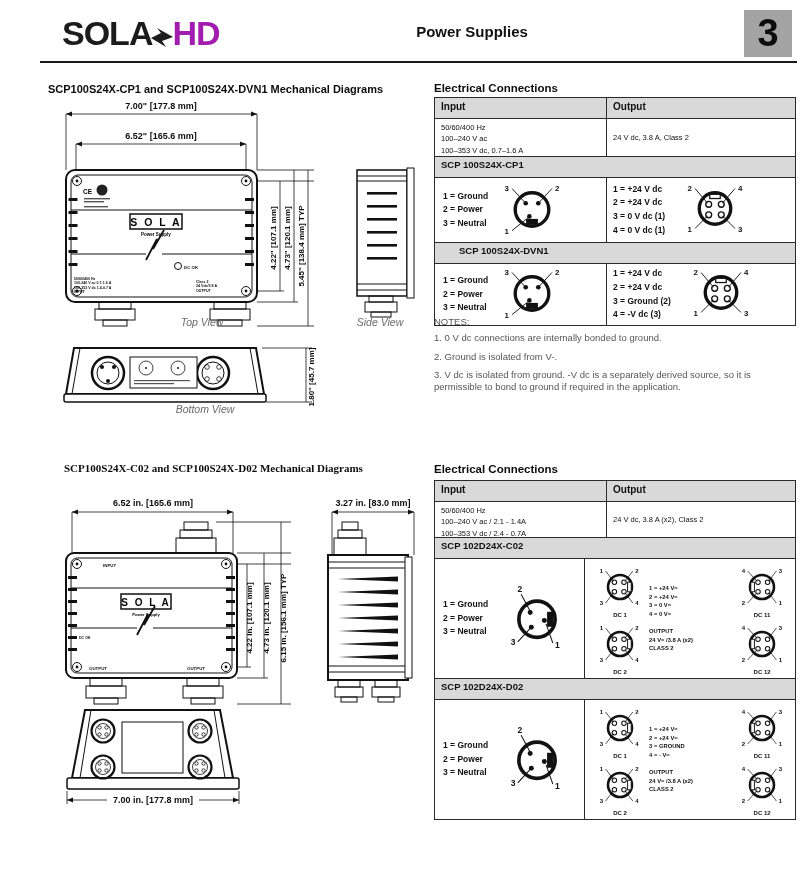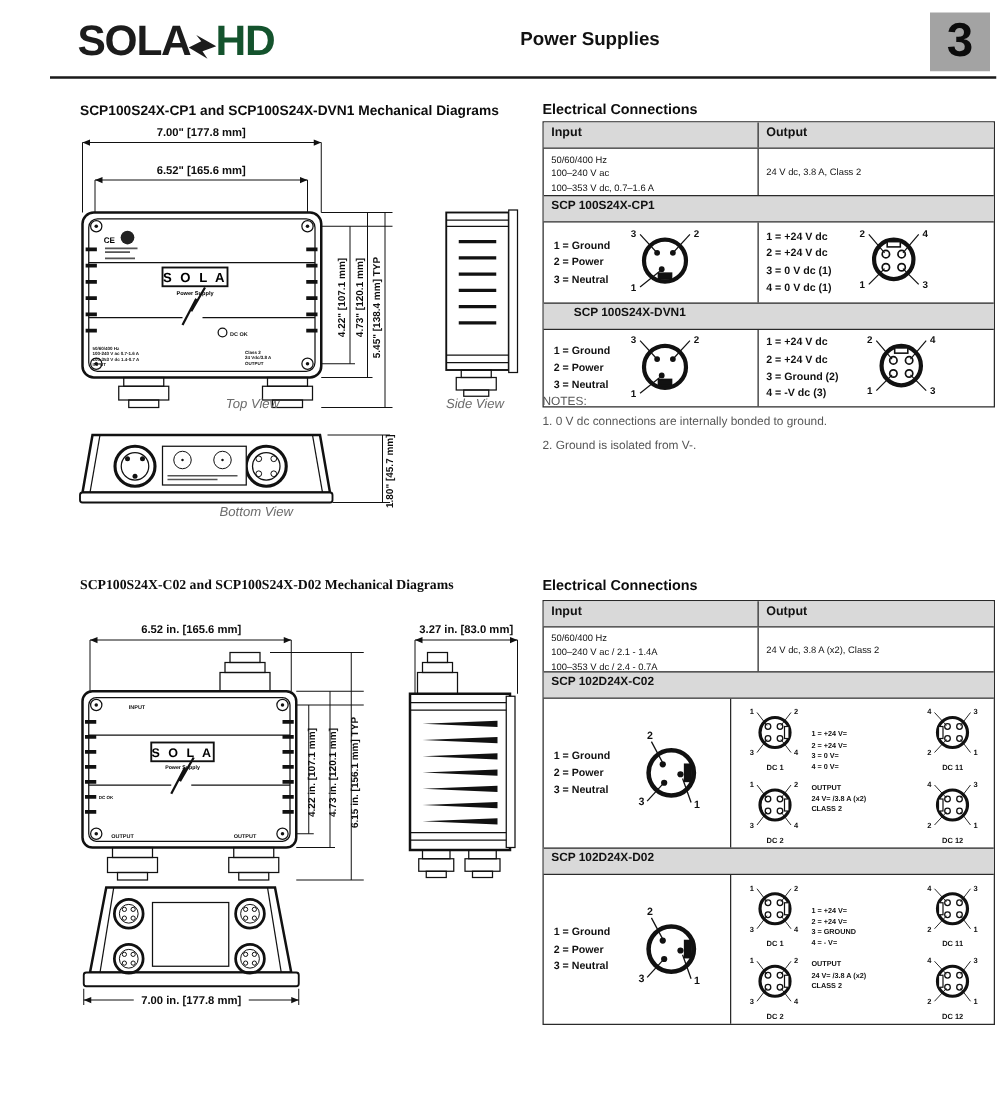--- a/index.html
+++ b/index.html
@@ -2,21 +2,21 @@
 <html><head>
 <meta charset="utf-8">
 <style>
   html,body{margin:0;padding:0;background:#e8e8e8;}
   .page{position:relative;width:804px;height:893px;background:#ffffff;overflow:hidden;
         font-family:"Liberation Sans",sans-serif;color:#111;}
   .abs{position:absolute;}
   
   .logo{left:62px;top:14px;display:flex;align-items:center;font-weight:bold;font-size:34px;letter-spacing:-1px;text-align:center;}
   .logo .sola{color:#1c1c1c;}
-  .logo .hd{color:#14532d;}
+  .logo .hd{color:#a21caf;}
   .logo svg{margin:6px -2px 0 -2px;}
   .hdr-title{left:402px;top:23px;width:140px;text-align:center;font-weight:bold;font-size:15px;}
   .pagenum{left:744px;top:10px;width:48px;height:47px;background:#a3a3a3;display:flex;align-items:center;justify-content:center;
            font-weight:bold;font-size:38px;color:#0d0d0d;}
   .hdr-rule{left:40px;top:61px;width:757px;height:2px;background:#1a1a1a;}
   
   .h-mech{font-weight:bold;font-size:11px;color:#0d0d0d;}
   .h-elec{font-weight:bold;font-size:11.5px;color:#0d0d0d;}
   
   .etable{position:absolute;border:1.5px solid #2a2a2a;background:#fff;box-sizing:border-box;}
@@ -63,21 +63,21 @@
     <span class="sola">SOLA</span>
     <svg width="24" height="26" viewBox="0 0 24 26">
       <polygon points="1,14 11,9 7,4 23,13 12,17 16,23 1,14" fill="#1c1c1c"></polygon>
     </svg>
     <span class="hd">HD</span>
   </div>
   <div class="abs hdr-title">Power Supplies</div>
   <div class="abs pagenum">3</div>
   <div class="abs hdr-rule"></div>
 
-  <div class="abs h-mech" style="left:64px;top:83px;width:380px;">SCP100S24X-CP1 and SCP100S24X-DVN1 Mechanical Diagrams</div>
+  <div class="abs h-mech" style="left:48px;top:83px;width:380px;">SCP100S24X-CP1 and SCP100S24X-DVN1 Mechanical Diagrams</div>
 
   <svg class="abs" style="left:58px;top:96px;" width="372" height="344" viewBox="0 0 372 344">
 
     <line class="ln thin" x1="8" y1="18" x2="199" y2="18"></line>
     <polygon points="8,18 14,15.5 14,20.5" fill="#111"></polygon>
       <polygon points="199,18 193,15.5 193,20.5" fill="#111"></polygon>
     <line class="ln thin" x1="8" y1="18" x2="8" y2="74"></line>
       <line class="ln thin" x1="199" y1="18" x2="199" y2="74"></line>
     <text class="dimt" x="103" y="13" text-anchor="middle">7.00" [177.8 mm]</text>
     <line class="ln thin" x1="18" y1="48" x2="188" y2="48"></line>
@@ -330,20 +330,21 @@
               <text x="58" y="52" text-anchor="start" font-size="7.5" font-weight="bold" font-family="Liberation Sans, sans-serif" fill="#111">3</text>
             </svg></div>
       </div>
     </div>
   </div>
 
   <div class="abs notes" style="left:434px;top:316px;width:360px;">
     <div class="nh">NOTES:</div>
     <div class="ni">1. 0 V dc connections are internally bonded to ground.</div>
     <div class="ni">2. Ground is isolated from V-.</div>
+    <div class="ni">3. V dc is isolated from ground. -V dc is a separately derived source, so it is permissible to bond to ground if required in the application.</div>
   </div>
 
   <div class="abs h-mech" style="left:64px;top:462px;width:380px;font-family:Liberation Serif, serif;">SCP100S24X-C02 and SCP100S24X-D02 Mechanical Diagrams</div>
 
   <svg class="abs" style="left:55px;top:478px;" width="375" height="345" viewBox="0 0 375 345">
 
     <line class="ln thin" x1="17" y1="34" x2="178" y2="34"></line>
     <polygon points="17,34 23,31.5 23,36.5" fill="#111"></polygon>
       <polygon points="178,34 172,31.5 172,36.5" fill="#111"></polygon>
     <line class="ln thin" x1="17" y1="34" x2="17" y2="75"></line>

